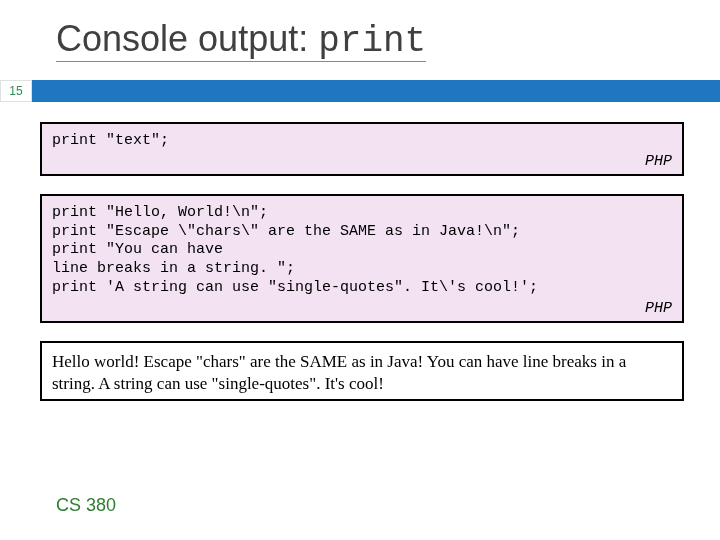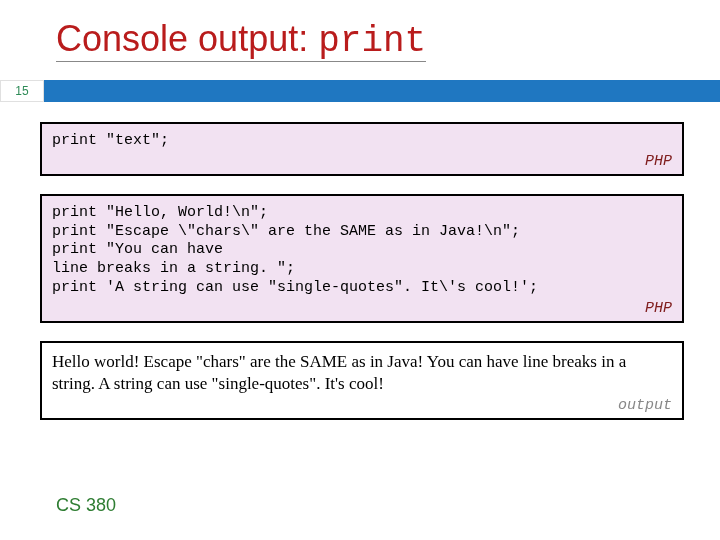--- a/index.html
+++ b/index.html
@@ -9,41 +9,41 @@
     background: #fff;
     font-family: Arial, Helvetica, sans-serif;
     position: relative;
     overflow: hidden;
   }
   .title-area {
     padding: 18px 0 4px 56px;
   }
   .title {
     font-size: 36px;
-    color: #b91c1c;
+    color: #404040;
     font-weight: 400;
     border-bottom: 1px solid #888;
     display: inline;
     padding-bottom: 2px;
   }
   .title-mono {
     font-family: "Courier New", Courier, monospace;
     font-size: 36px;
   }
   .rulebar {
     display: flex;
     align-items: stretch;
     height: 22px;
     margin-top: 14px;
   }
   .page-badge {
     background: #fff;
     color: #2e8b57;
     font-size: 12px;
-    width: 44px;
+    width: 32px;
     display: flex;
     align-items: center;
     justify-content: center;
     border: 1px solid #e0e0e0;
   }
   .blue-bar {
     flex: 1;
     background: #1f77c1;
   }
   .content {
@@ -60,21 +60,21 @@
     font-family: "Courier New", Courier, monospace;
     font-size: 15px;
     line-height: 1.25;
     white-space: pre-wrap;
     color: #000;
   }
   .lang-label {
     text-align: right;
     font-family: "Courier New", Courier, monospace;
     font-style: italic;
-    color: #7f1d1d;
+    color: #000000;
     font-size: 15px;
     margin-top: 2px;
   }
   .outputbox {
     border: 2px solid #000;
     background: #fff;
     padding: 8px 10px 4px 10px;
     margin-bottom: 18px;
   }
   .outputbox .text {
@@ -125,18 +125,17 @@
     <pre>print "Hello, World!\n";
 print "Escape \"chars\" are the SAME as in Java!\n";
 print "You can have
 line breaks in a string. ";
 print 'A string can use "single-quotes". It\'s cool!';</pre>
     <div class="lang-label">PHP</div>
   </div>
 
   <div class="outputbox">
     <div class="text">Hello world!  Escape "chars" are the SAME as in Java! You can have line breaks in a string. A string can use "single-quotes". It's cool!</div>
-    <div class="output-label">output</div>
   </div>
 
 </div>
 
 <div class="footer">CS 380</div>
 
 </body></html>

